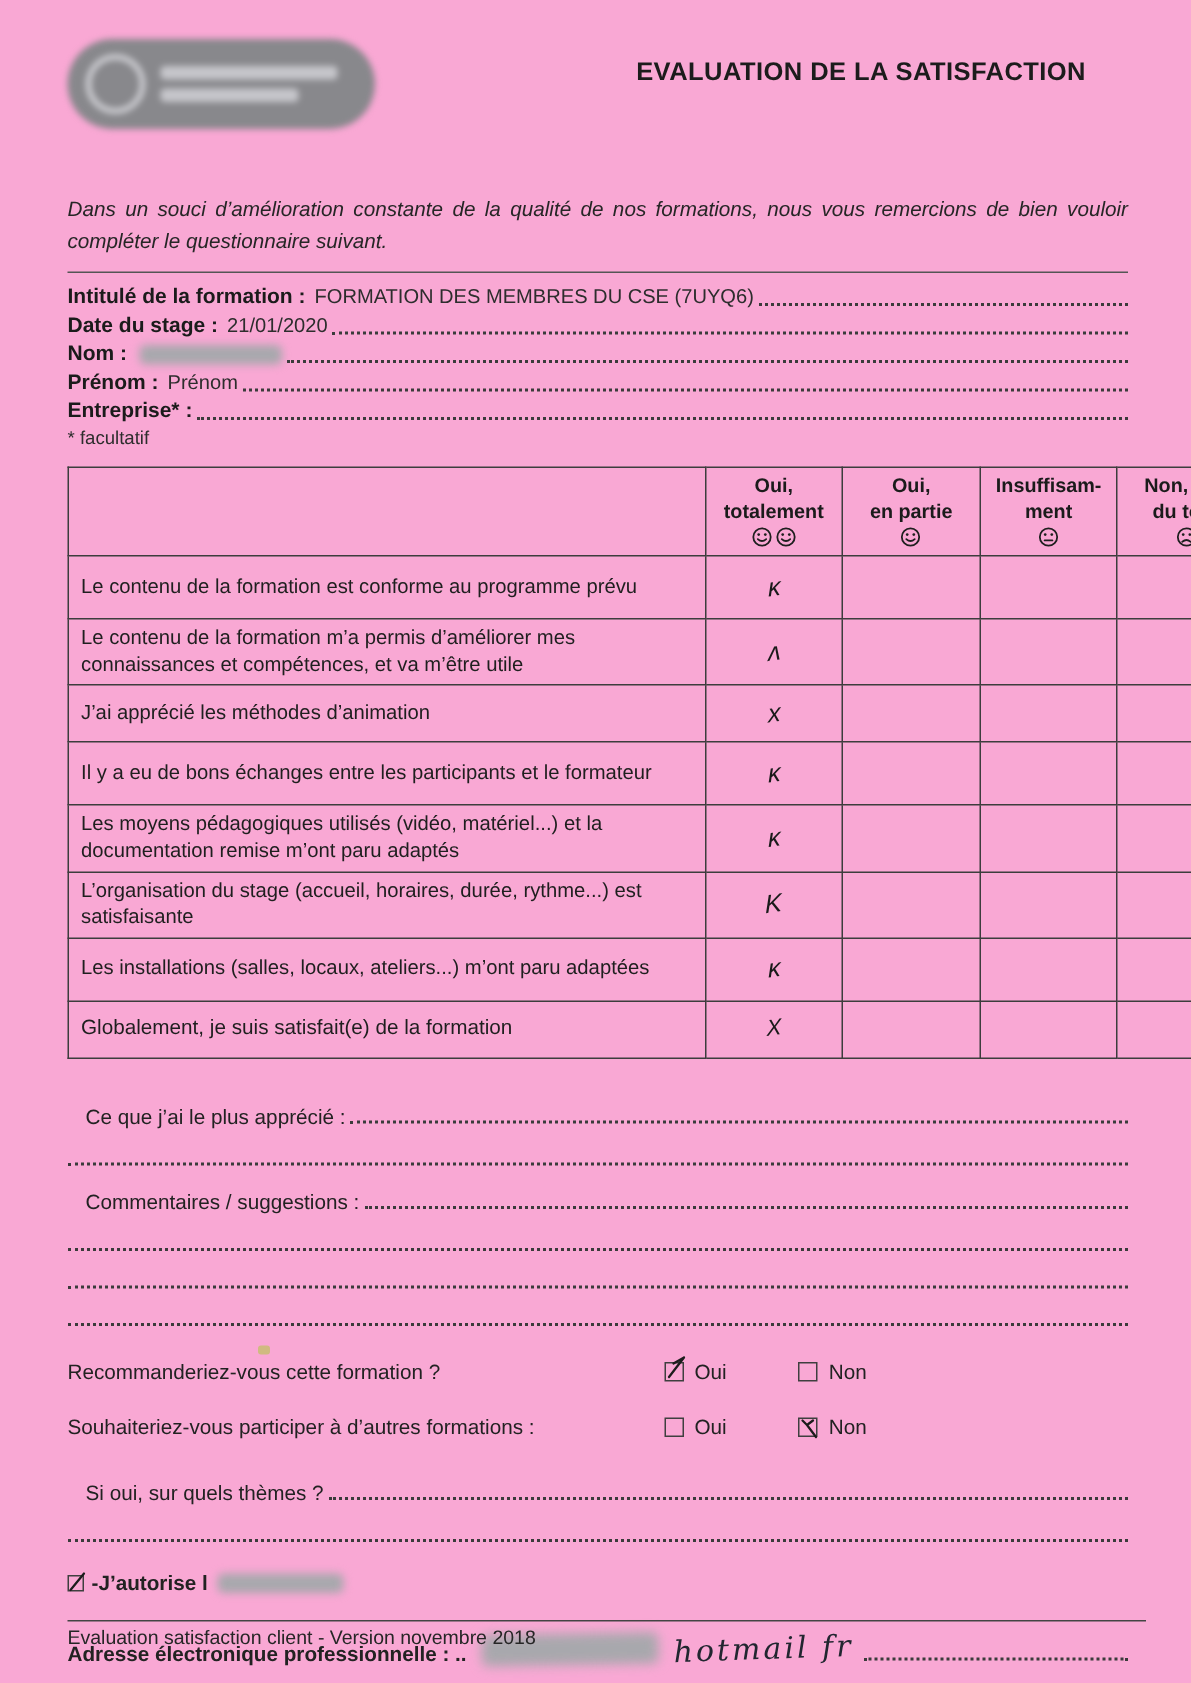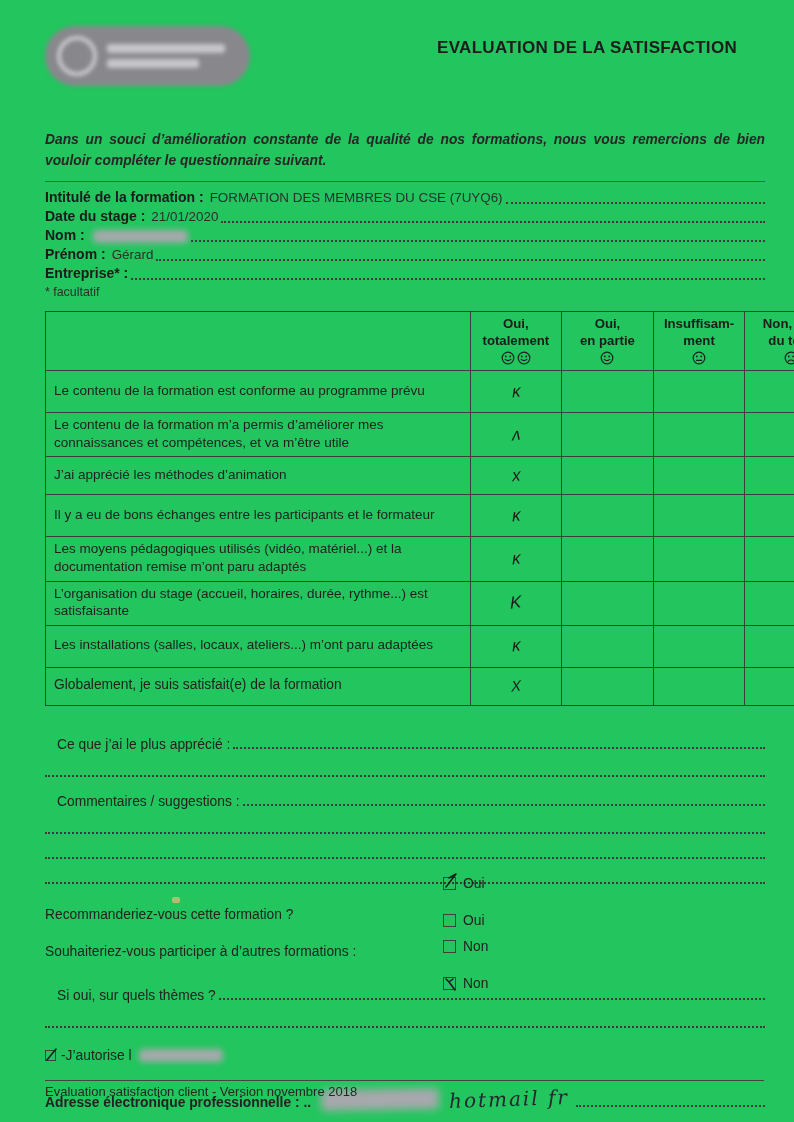--- a/index.html
+++ b/index.html
@@ -1,29 +1,29 @@
 <!DOCTYPE html>
 <html><head>
 <meta charset="utf-8">
 <style>
   html,body{margin:0;padding:0;background:#9a9a9a;}
-  .page{width:794px;height:1122px;background:#22c55e;position:relative;overflow:hidden;
+  .page{width:794px;height:1122px;background:#f9a8d4;position:relative;overflow:hidden;
         font-family:"Liberation Sans","DejaVu Sans",sans-serif;color:#222;
-        box-sizing:border-box;padding:26px 29px 0 45px;}
+        box-sizing:border-box;padding:26px 42px 0 45px;}
   
   .header{display:flex;align-items:flex-start;height:64px;}
   .logo{width:205px;height:60px;background:#88888c;border-radius:30px;display:flex;
         align-items:center;padding:0 12px;gap:10px;filter:blur(2.2px);box-sizing:border-box;}
   .logo .ring{width:32px;height:32px;border:4px solid #d6d6da;border-radius:50%;flex:0 0 auto;opacity:.85;}
   .logo .bars{display:flex;flex-direction:column;gap:6px;}
   .logo .bars i{display:block;height:9px;border-radius:3px;background:#c6c6cb;}
   .logo .bars i.b1{width:118px}.logo .bars i.b2{width:92px}
   .doc-title{margin:12px 28px 0 auto;font-size:17px;font-weight:bold;letter-spacing:.3px;color:#1c1c1c;}
   
-  .intro{margin:40px 0 0;font-style:italic;font-size:13.8px;line-height:1.5;text-align:justify;color:#262626;font-weight:bold;}
+  .intro{margin:40px 0 0;font-style:italic;font-size:13.8px;line-height:1.5;text-align:justify;color:#262626;}
   .rule{border:none;border-top:1.6px solid #555;margin:10px 0 6px;}
   
   .field{display:flex;align-items:flex-end;font-size:13.4px;line-height:19px;}
   .field b{font-size:14px;white-space:nowrap;color:#1b1b1b;}
   .field .val{margin-left:6px;white-space:nowrap;color:#2d2d2d;}
   .leader{flex:1;border-bottom:2px dotted #3b3b3b;margin:0 0 3px 3px;min-width:20px;}
   .blur-chip{background:#a8a8ad;border-radius:4px;filter:blur(3px);}
   .nom-chip{width:95px;height:13px;margin:0 0 2px 8px;}
   .note{font-size:12.4px;margin-top:2px;color:#2d2d2d;}
   
@@ -38,26 +38,26 @@
   td.ans{text-align:center;vertical-align:middle;}
   tr.h2{height:42px;} tr.h1{height:38px;}
   tr.total td.q{font-weight:normal;font-size:13.8px;}
   .mark{font-size:17px;font-style:italic;display:inline-block;transform:rotate(-8deg) skewX(-6deg);color:#1a1a1a;}
   tr.total .mark{font-size:15px;}
   
   .line{display:flex;align-items:flex-end;height:24px;font-size:13.8px;margin-left:12px;}
   .dotline{height:23px;border-bottom:2px dotted #3b3b3b;}
   .mt1{margin-top:22px;} .mt2{margin-top:8px;}
   .qrow{position:relative;display:flex;align-items:center;margin-top:15px;font-size:13.8px;height:22px;}
-  .opts{position:absolute;left:398px;display:flex;gap:48px;flex-direction:column;}
+  .opts{position:absolute;left:398px;display:flex;gap:48px;}
   .opt{display:flex;align-items:center;gap:7px;}
   .cb{width:13px;height:13px;border:1.6px solid #3f3f3f;position:relative;box-sizing:border-box;flex:0 0 auto;}
   .cb svg{position:absolute;overflow:visible;left:-2px;top:-8px;}
   .fleck{position:absolute;left:127px;top:-7px;width:8px;height:6px;background:#c9bd72;border-radius:2px;opacity:.85;}
-  .consent{display:flex;align-items:center;margin-top:20px;font-size:13.8px;gap:5px;}
+  .consent{display:flex;align-items:center;margin-top:20px;font-size:13.8px;gap:5px;font-weight:bold;}
   .cb.small{width:11px;height:11px;}
   .org-chip{width:84px;height:13px;margin:0 2px;}
   .email{display:flex;align-items:flex-end;margin-top:24px;}
   .email b{font-size:13.8px;white-space:nowrap;}
   .email-chip{width:118px;height:21px;margin:0 0 0 10px;filter:blur(4px);transform:rotate(-1deg);}
   .hand{font-family:"DejaVu Serif","Liberation Serif",serif;font-style:italic;font-size:20px;
         letter-spacing:2px;color:#222630;transform:rotate(-2deg);display:inline-block;
         margin:0 4px -1px 10px;white-space:nowrap;}
   
   .footer{position:absolute;left:45px;right:30px;top:1080px;}
@@ -98,21 +98,21 @@
       <span class="val">21/01/2020</span>
       <span class="leader"></span>
     </div>
     <div class="field">
       <b>Nom :</b>
       <span class="blur-chip nom-chip"></span>
       <span class="leader"></span>
     </div>
     <div class="field">
       <b>Prénom :</b>
-      <span class="val">Gérard</span>
+      <span class="val">Prénom</span>
       <span class="leader"></span>
     </div>
     <div class="field">
       <b>Entreprise* :</b>
       <span class="leader"></span>
     </div>
     <div class="note">* facultatif</div>
   </div>
 
   <table class="rating">

